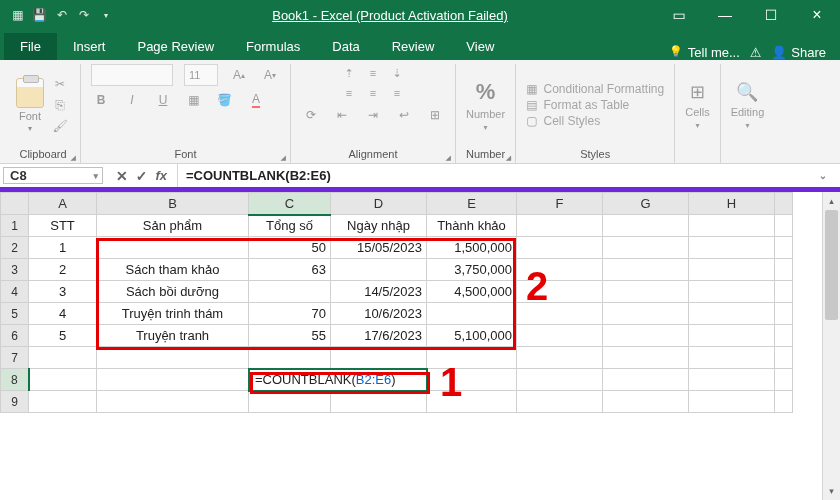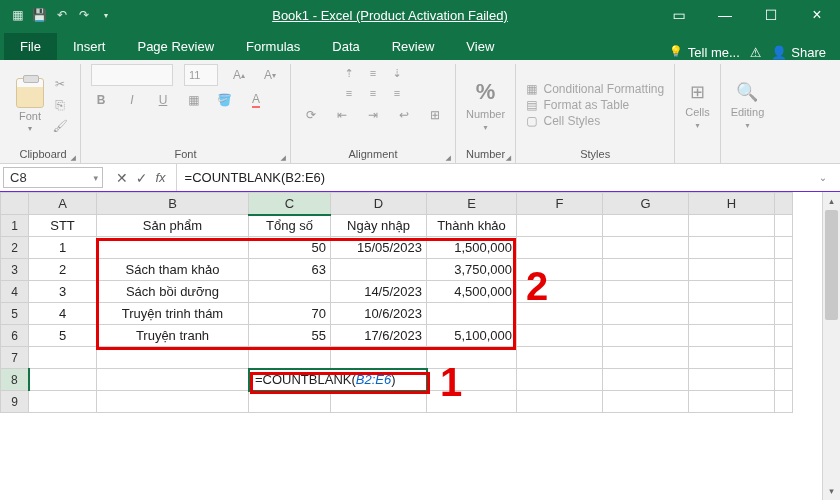--- a/index.html
+++ b/index.html
@@ -49,21 +49,21 @@
 .number-btn { display: flex; flex-direction: column; align-items: center; gap: 3px; font-size: 11px; }
 .pct-icon { font-size: 22px; font-weight: bold; color: #444; }
 
 .styles-body { display: flex; flex-direction: column; gap: 2px; }
 .style-item { display: flex; align-items: center; gap: 6px; font-size: 12px; color: #666; }
 
 .big-btn { display: flex; flex-direction: column; align-items: center; gap: 3px; font-size: 11px; }
 .big-btn .ic { font-size: 18px; }
 
 
-.fbar { height: 28px; display: flex; align-items: stretch; border-bottom: 1px solid #6d28d9; background: #fff; }
+.fbar { height: 28px; display: flex; align-items: stretch; border-bottom: 5px solid #6d28d9; background: #fff; font-weight: bold; }
 .namebox { width: 100px; border: 1px solid #c0c0c0; margin: 3px 3px; display: flex; align-items: center; padding: 0 6px; font-size: 13px; color: #333; position: relative; }
 .namebox::after { content: '▾'; position: absolute; right: 4px; font-size: 9px; color: #888; }
 .fbar .fbtns { display: flex; align-items: center; gap: 8px; padding: 0 10px; color: #666; font-size: 14px; }
 .fbar .fx { font-style: italic; font-size: 13px; }
 .formula { flex: 1; border-left: 1px solid #d4d4d4; display: flex; align-items: center; padding: 0 8px; font-size: 13px; color: #222; }
 .formula .expand { width: 18px; text-align: center; color: #888; font-size: 10px; }
 
 
 .grid-wrap { position: relative; }
 .grid { border-collapse: collapse; table-layout: fixed; font-size: 13px; }
@@ -360,21 +360,21 @@
           <td></td>
           <td></td>
           <td></td>
           <td></td>
           <td></td>
       </tr>
       <tr>
         <td class="rowhdr sel-row">8</td>
         <td></td>
         <td></td>
-        <td class="sel-cell left" colspan="2"><span>=COUNTBLANK(</span><span style="color:#0863c5;font-style:italic;">B2:E6</span><span>)</span></td>
+        <td class="sel-cell left" colspan="2"><span>=COUNTBLANK(</span><span style="color:#0863c5;">B2:E6</span><span>)</span></td>
         <td></td>
           <td></td>
           <td></td>
           <td></td>
           <td></td>
       </tr>
       <tr>
         <td class="rowhdr">9</td>
         <td></td>
           <td></td>

